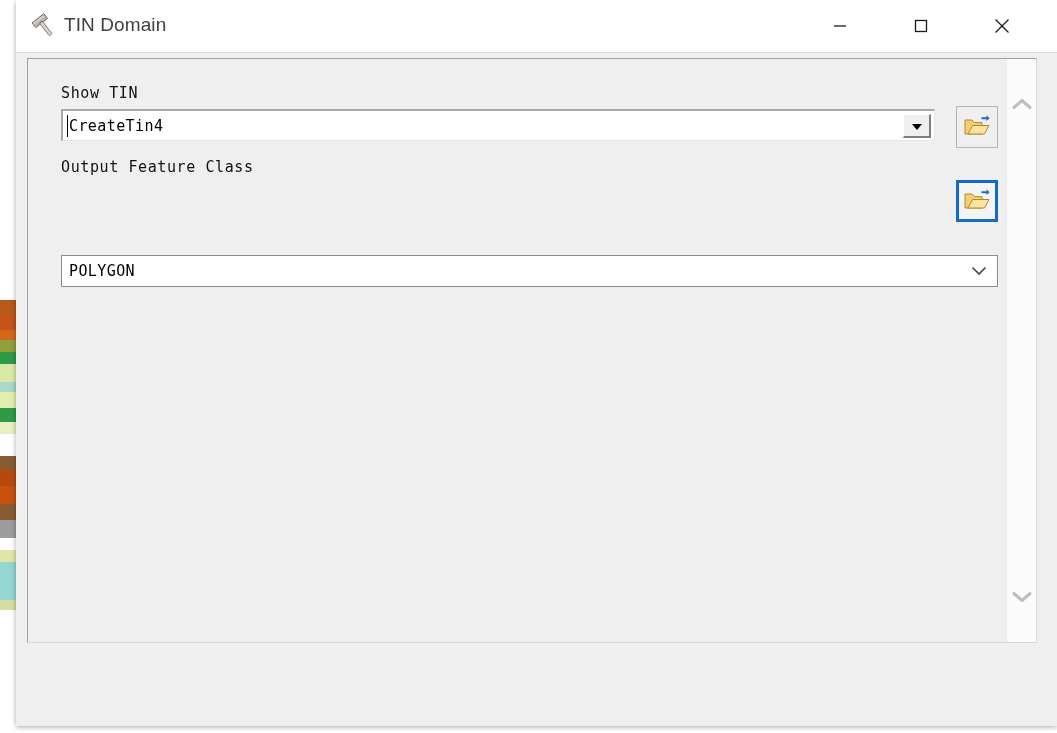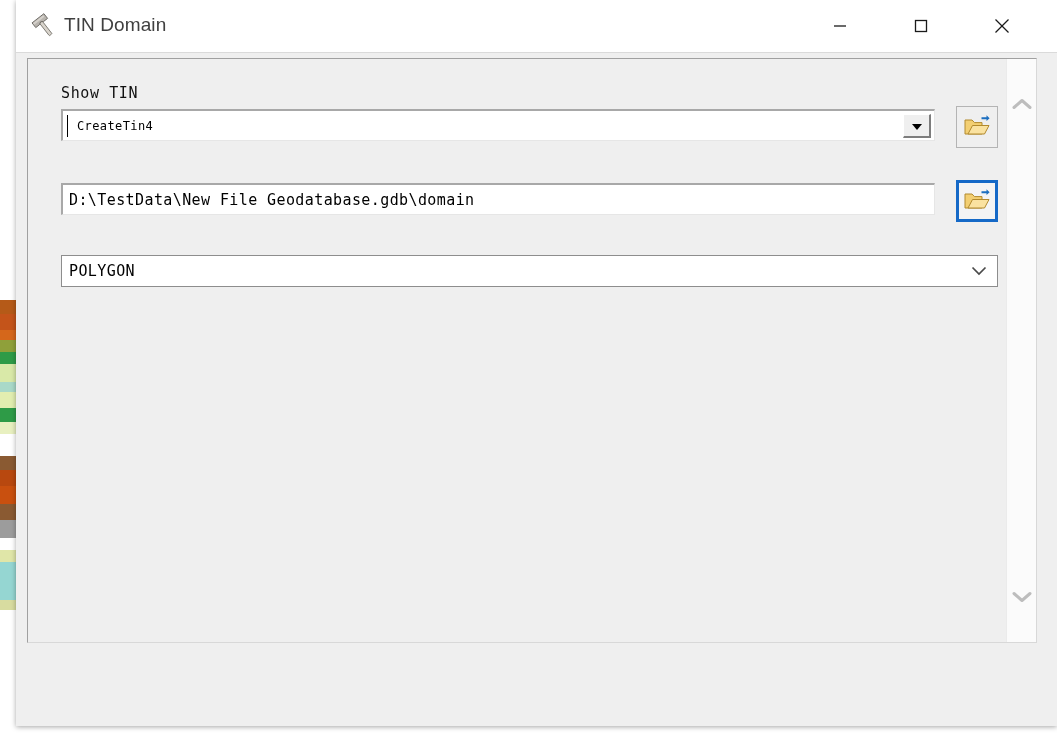--- a/index.html
+++ b/index.html
@@ -97,25 +97,24 @@
     border-left: 2px solid #a8a8a8;
     border-right: 1px solid #e6e6e6;
     border-bottom: 1px solid #e6e6e6;
     box-sizing: border-box;
   }
   .combo-classic .txt {
     position: absolute;
     left: 6px; top: 50%;
     transform: translateY(-50%);
     font-family: "DejaVu Sans Mono", "Liberation Mono", monospace;
-    font-size: 12px;
+    font-size: 15px;
     color: #000000;
     letter-spacing: 0.4px;
     white-space: nowrap;
-    margin-left: 8px;
   }
   .caret {
     position: absolute;
     left: 4px; top: 4px;
     width: 1px; height: 22px;
     background: #000;
   }
   .combo-arrow-classic {
     position: absolute;
     right: 3px; top: 3px;
@@ -315,24 +314,22 @@
       </div>
 
       <div class="browse-btn" style="left:928px; top:47px;">
         <svg width="26" height="24" viewBox="0 0 26 24">
           <path d="M1 19 L1 5 L8 5 L10.5 7.6 L18 7.6 L18 19 Z" fill="#f3cf72" stroke="#b28a2e" stroke-width="1"></path>
           <path d="M4 19 L8.5 10.5 L25 10.5 L20.5 19 Z" fill="#fae2a0" stroke="#b28a2e" stroke-width="1"></path>
           <path d="M17.5 2.2 L22.5 2.2 L22.5 0.3 L25.6 3.2 L22.5 6.1 L22.5 4.2 L17.5 4.2 Z" fill="#1d6fc0"></path>
         </svg>
       </div>
 
-
-      <div class="textbox" style="left:33px; top:124px; width:874px; height:32px;">
-        <span class="txt">D:\TestData\New File Geodatabase.gdb\domain</span>
-      </div>
+      <div class="field-label" style="left:33px; top:99px;">Output Feature Class</div>
+
 
       <div class="browse-btn focused" style="left:928px; top:121px;">
         <svg width="26" height="24" viewBox="0 0 26 24">
           <path d="M1 19 L1 5 L8 5 L10.5 7.6 L18 7.6 L18 19 Z" fill="#f3cf72" stroke="#b28a2e" stroke-width="1"></path>
           <path d="M4 19 L8.5 10.5 L25 10.5 L20.5 19 Z" fill="#fae2a0" stroke="#b28a2e" stroke-width="1"></path>
           <path d="M17.5 2.2 L22.5 2.2 L22.5 0.3 L25.6 3.2 L22.5 6.1 L22.5 4.2 L17.5 4.2 Z" fill="#1d6fc0"></path>
         </svg>
       </div>
 
 

